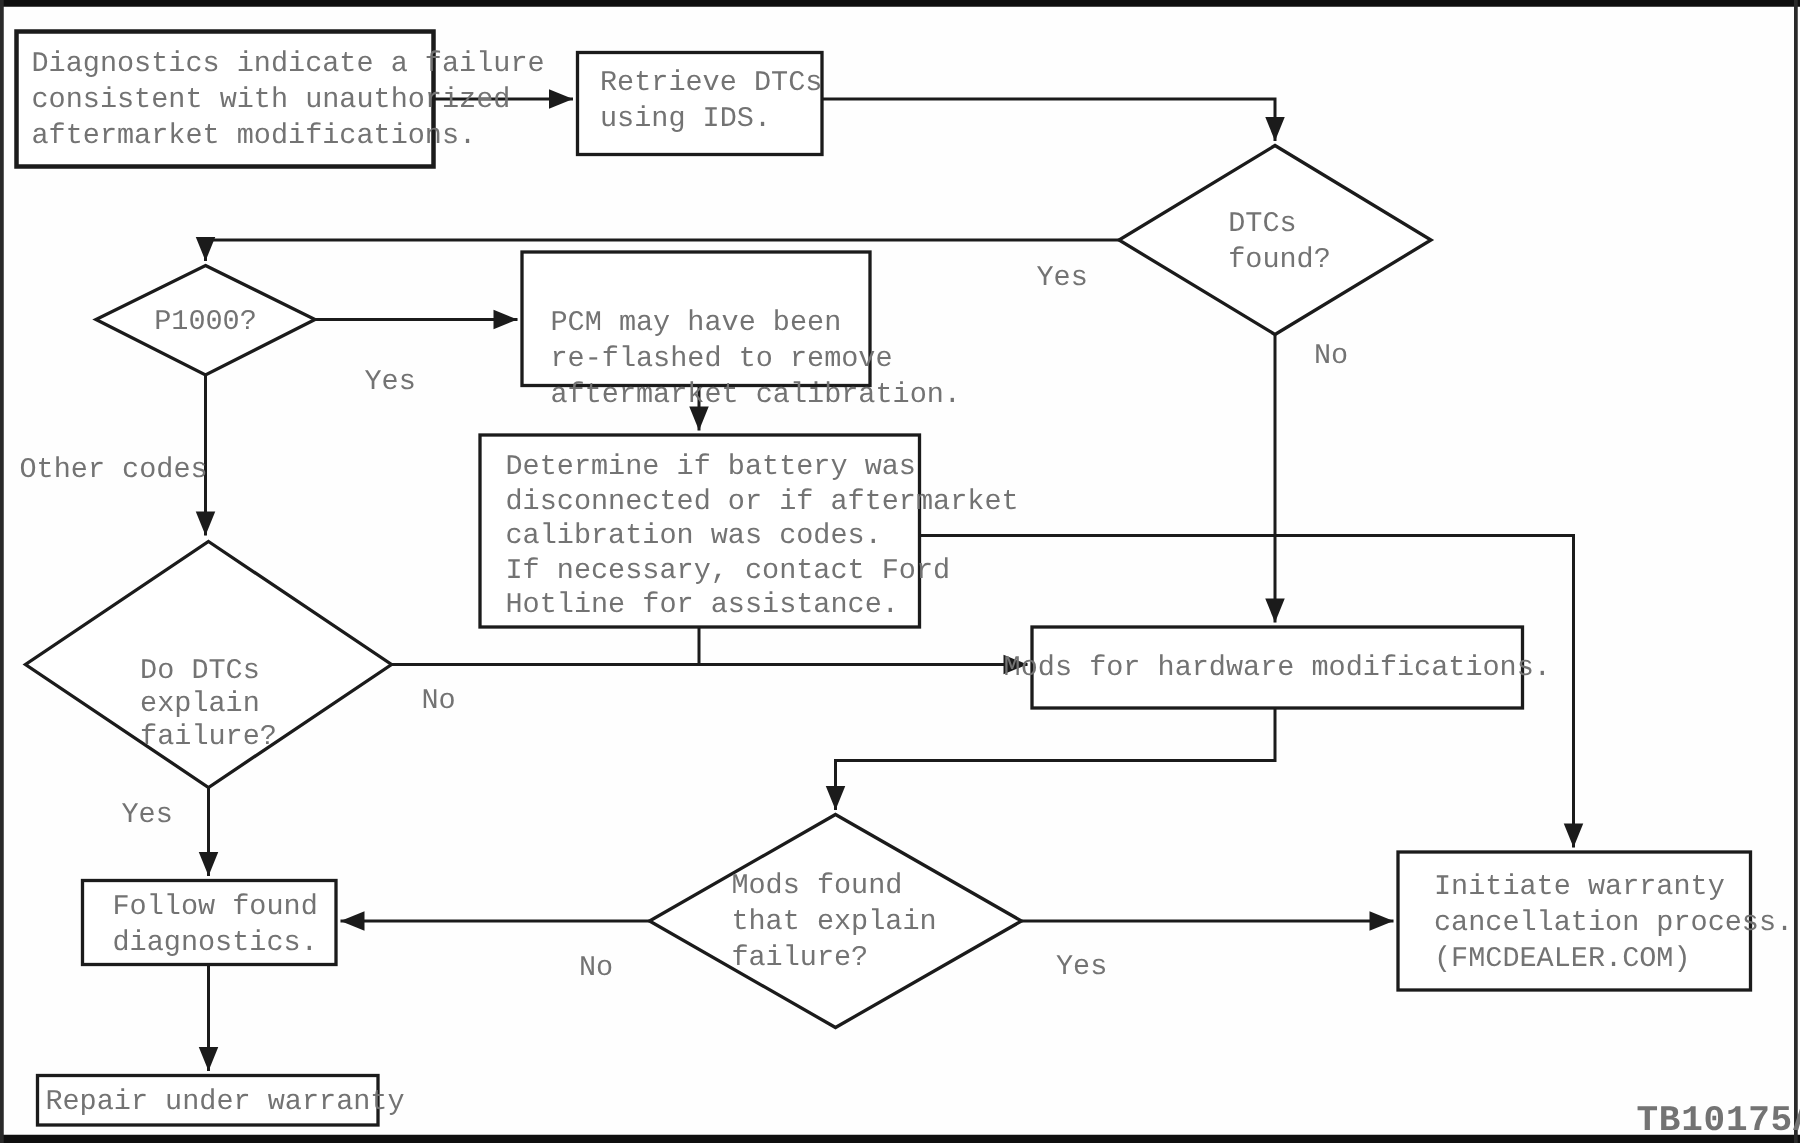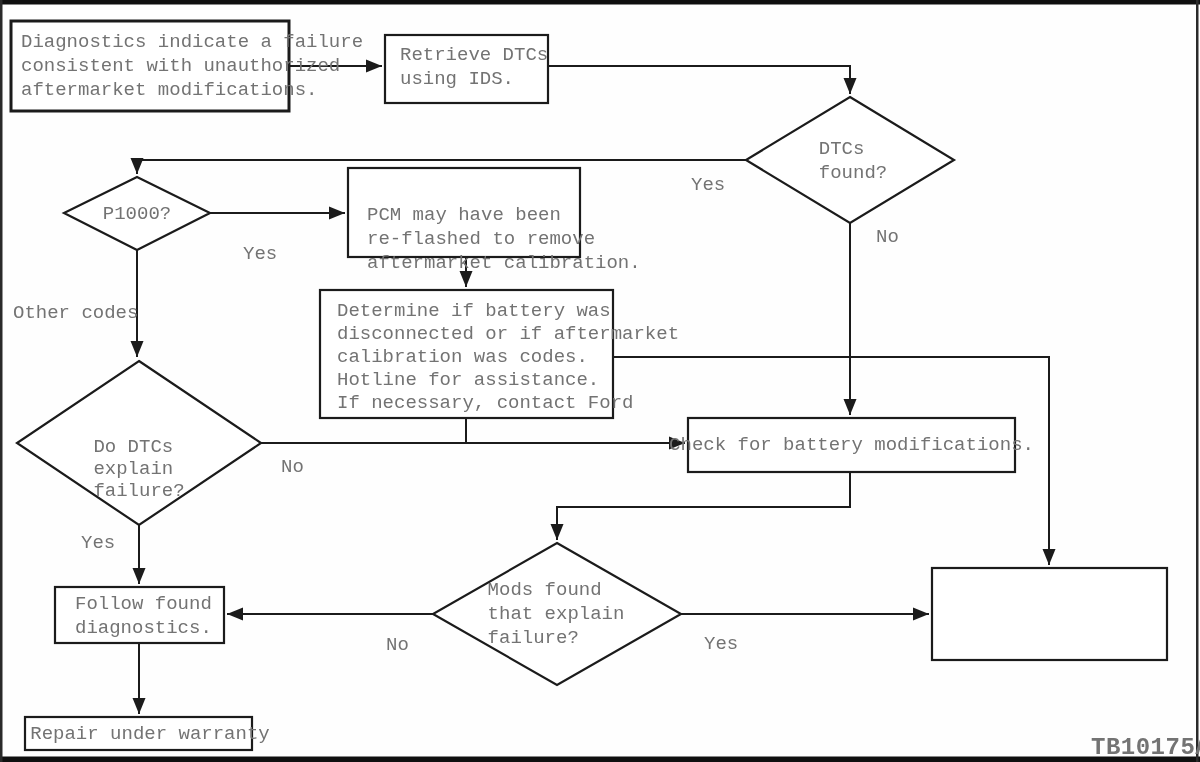--- a/index.html
+++ b/index.html
@@ -93,40 +93,45 @@
   <div class="ntext" style="left:367px;top:166px;margin-top:37px;">
     <div>PCM may have been</div>
     <div>re-flashed to remove</div>
     <div>aftermarket calibration.</div>
   </div>
 
   <div class="ntext mid" style="left:337px;top:300px;">
     <div>Determine if battery was</div>
     <div>disconnected or if aftermarket</div>
     <div>calibration was codes.</div>
+    <div>If necessary, contact Ford</div>
     <div>Hotline for assistance.</div>
-    <div>If necessary, contact Ford</div>
   </div>
 
   <div class="ncenter" style="left:688px;top:418px;width:327px;height:54px;">
-    <div>Check for battery modifications.</div>
+    <div>Mods for hardware modifications.</div>
   </div>
 
   <div class="dtext tight" style="left:139px;top:445px;">
     <div>Do DTCs</div>
     <div>explain</div>
     <div>failure?</div>
   </div>
 
   <div class="dtext" style="left:556px;top:614px;">
     <div>Mods found</div>
     <div>that explain</div>
     <div>failure?</div>
   </div>
 
+  <div class="ntext" style="left:956px;top:579px;">
+    <div>Initiate warranty</div>
+    <div>cancellation process.</div>
+    <div>(FMCDEALER.COM)</div>
+  </div>
 
   <div class="ntext" style="left:75px;top:592px;">
     <div>Follow found</div>
     <div>diagnostics.</div>
   </div>
 
   <div class="ncenter" style="left:25px;top:717px;width:250px;height:33px;">
     <div>Repair under warranty</div>
   </div>
 

